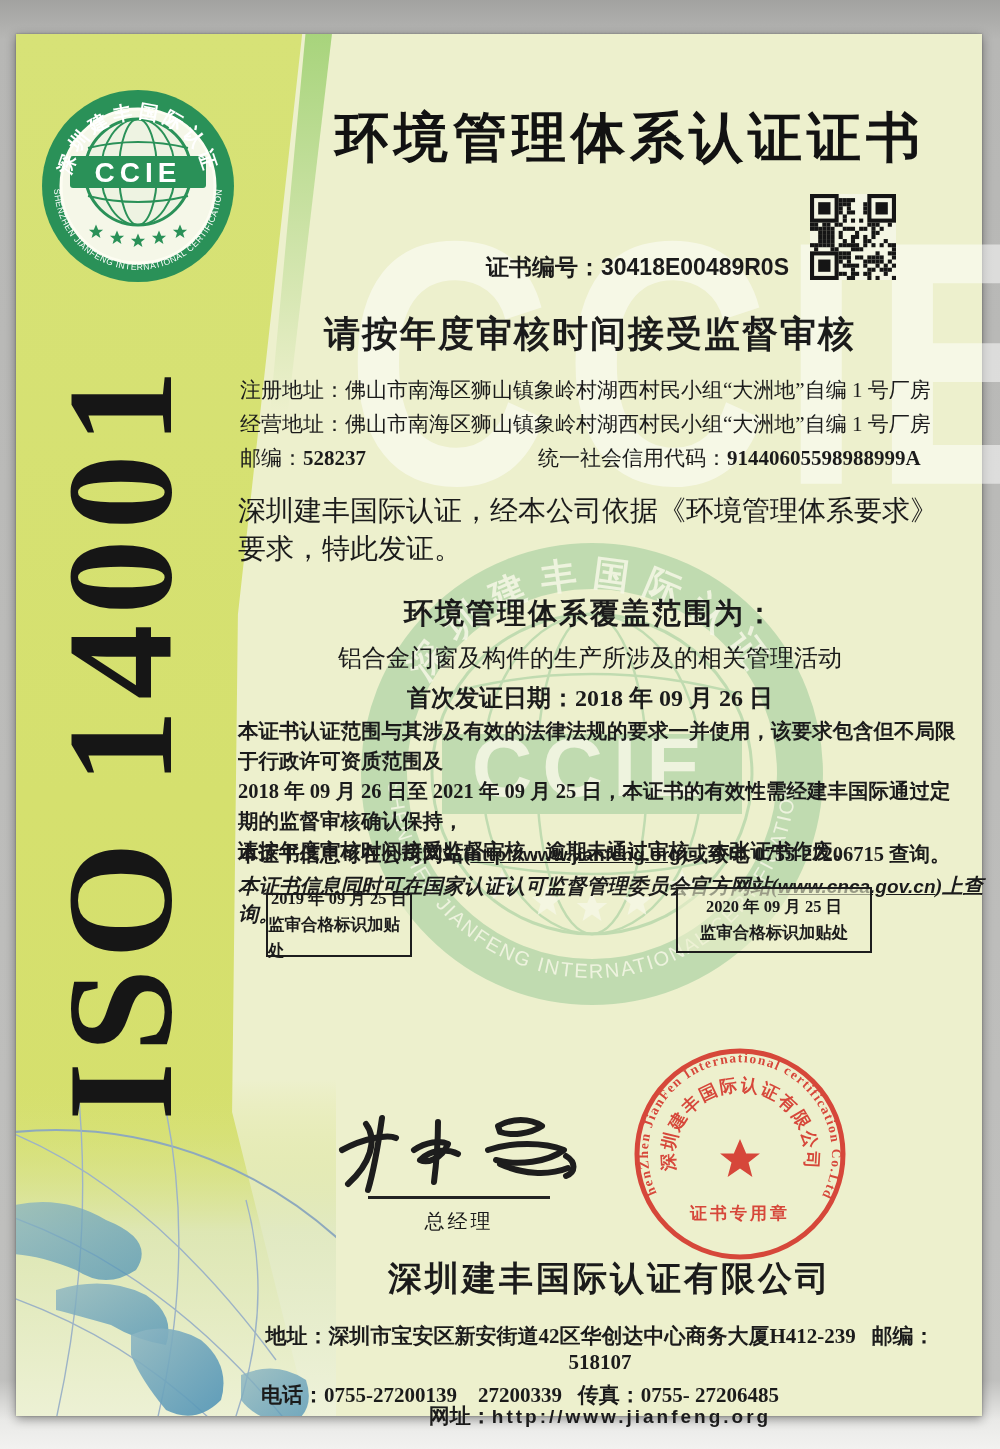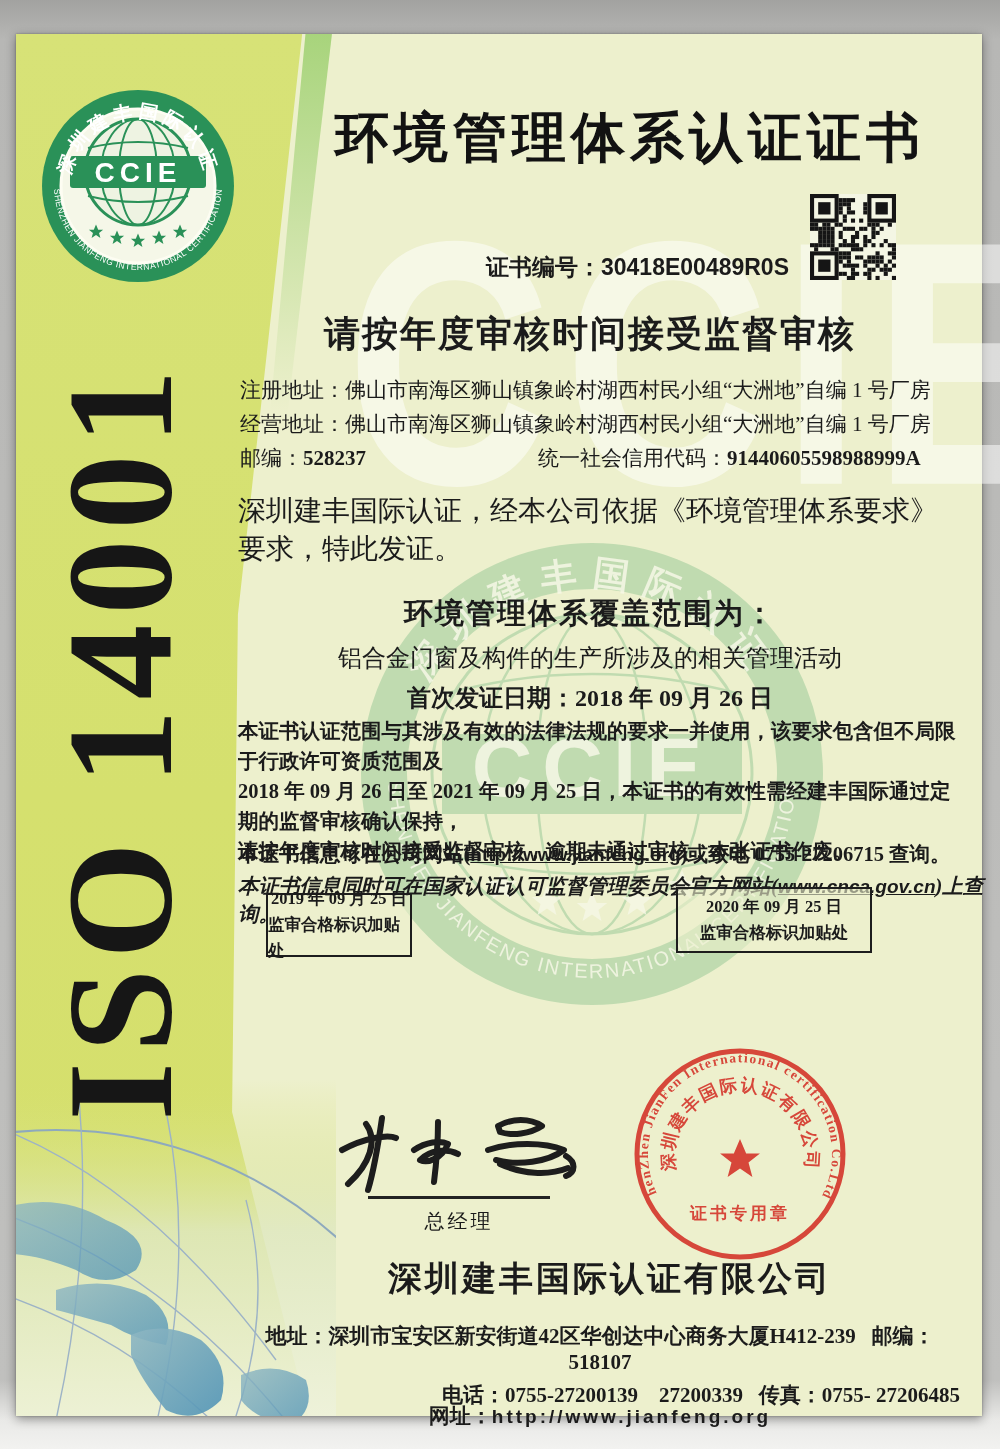--- a/index.html
+++ b/index.html
@@ -381,19 +381,19 @@
       <path d="M236,50 C246,56 246,66 236,70"></path>
     </g>
   </svg>
   <div class="abs sig-line" style="left:368px;top:1196px;width:182px;"></div>
   <div class="abs sig-title center" style="left:368px;top:1208px;width:182px;">总经理</div>
 
   <div class="abs issuer-name center" style="left:280px;top:1256px;width:660px;">深圳建丰国际认证有限公司</div>
   <div class="abs issuer-line" style="left:240px;top:1322px;width:720px;text-align:center;">
     <span>地址：</span><span>深圳市宝安区新安街道42区华创达中心商务大厦H412-239</span>&nbsp;&nbsp;&nbsp;<span>邮编：</span><span>518107</span>
   </div>
-  <div class="abs issuer-line prewrap" style="left:240px;top:1356px;width:720px;text-align:right;">
+  <div class="abs issuer-line prewrap" style="left:240px;top:1356px;width:720px;text-align:left;">
     <span>电话：</span><span>0755-27200139    27200339</span>&nbsp;&nbsp;&nbsp;<span>传真：</span><span>0755- 27206485</span>
   </div>
   <div class="abs issuer-line" style="left:240px;top:1390px;width:720px;text-align:center;margin-top:12px;">
     <span>网址：</span><span class="issuer-web">http://www.jianfeng.org</span>
   </div>
 </div>
 
 </body></html>

